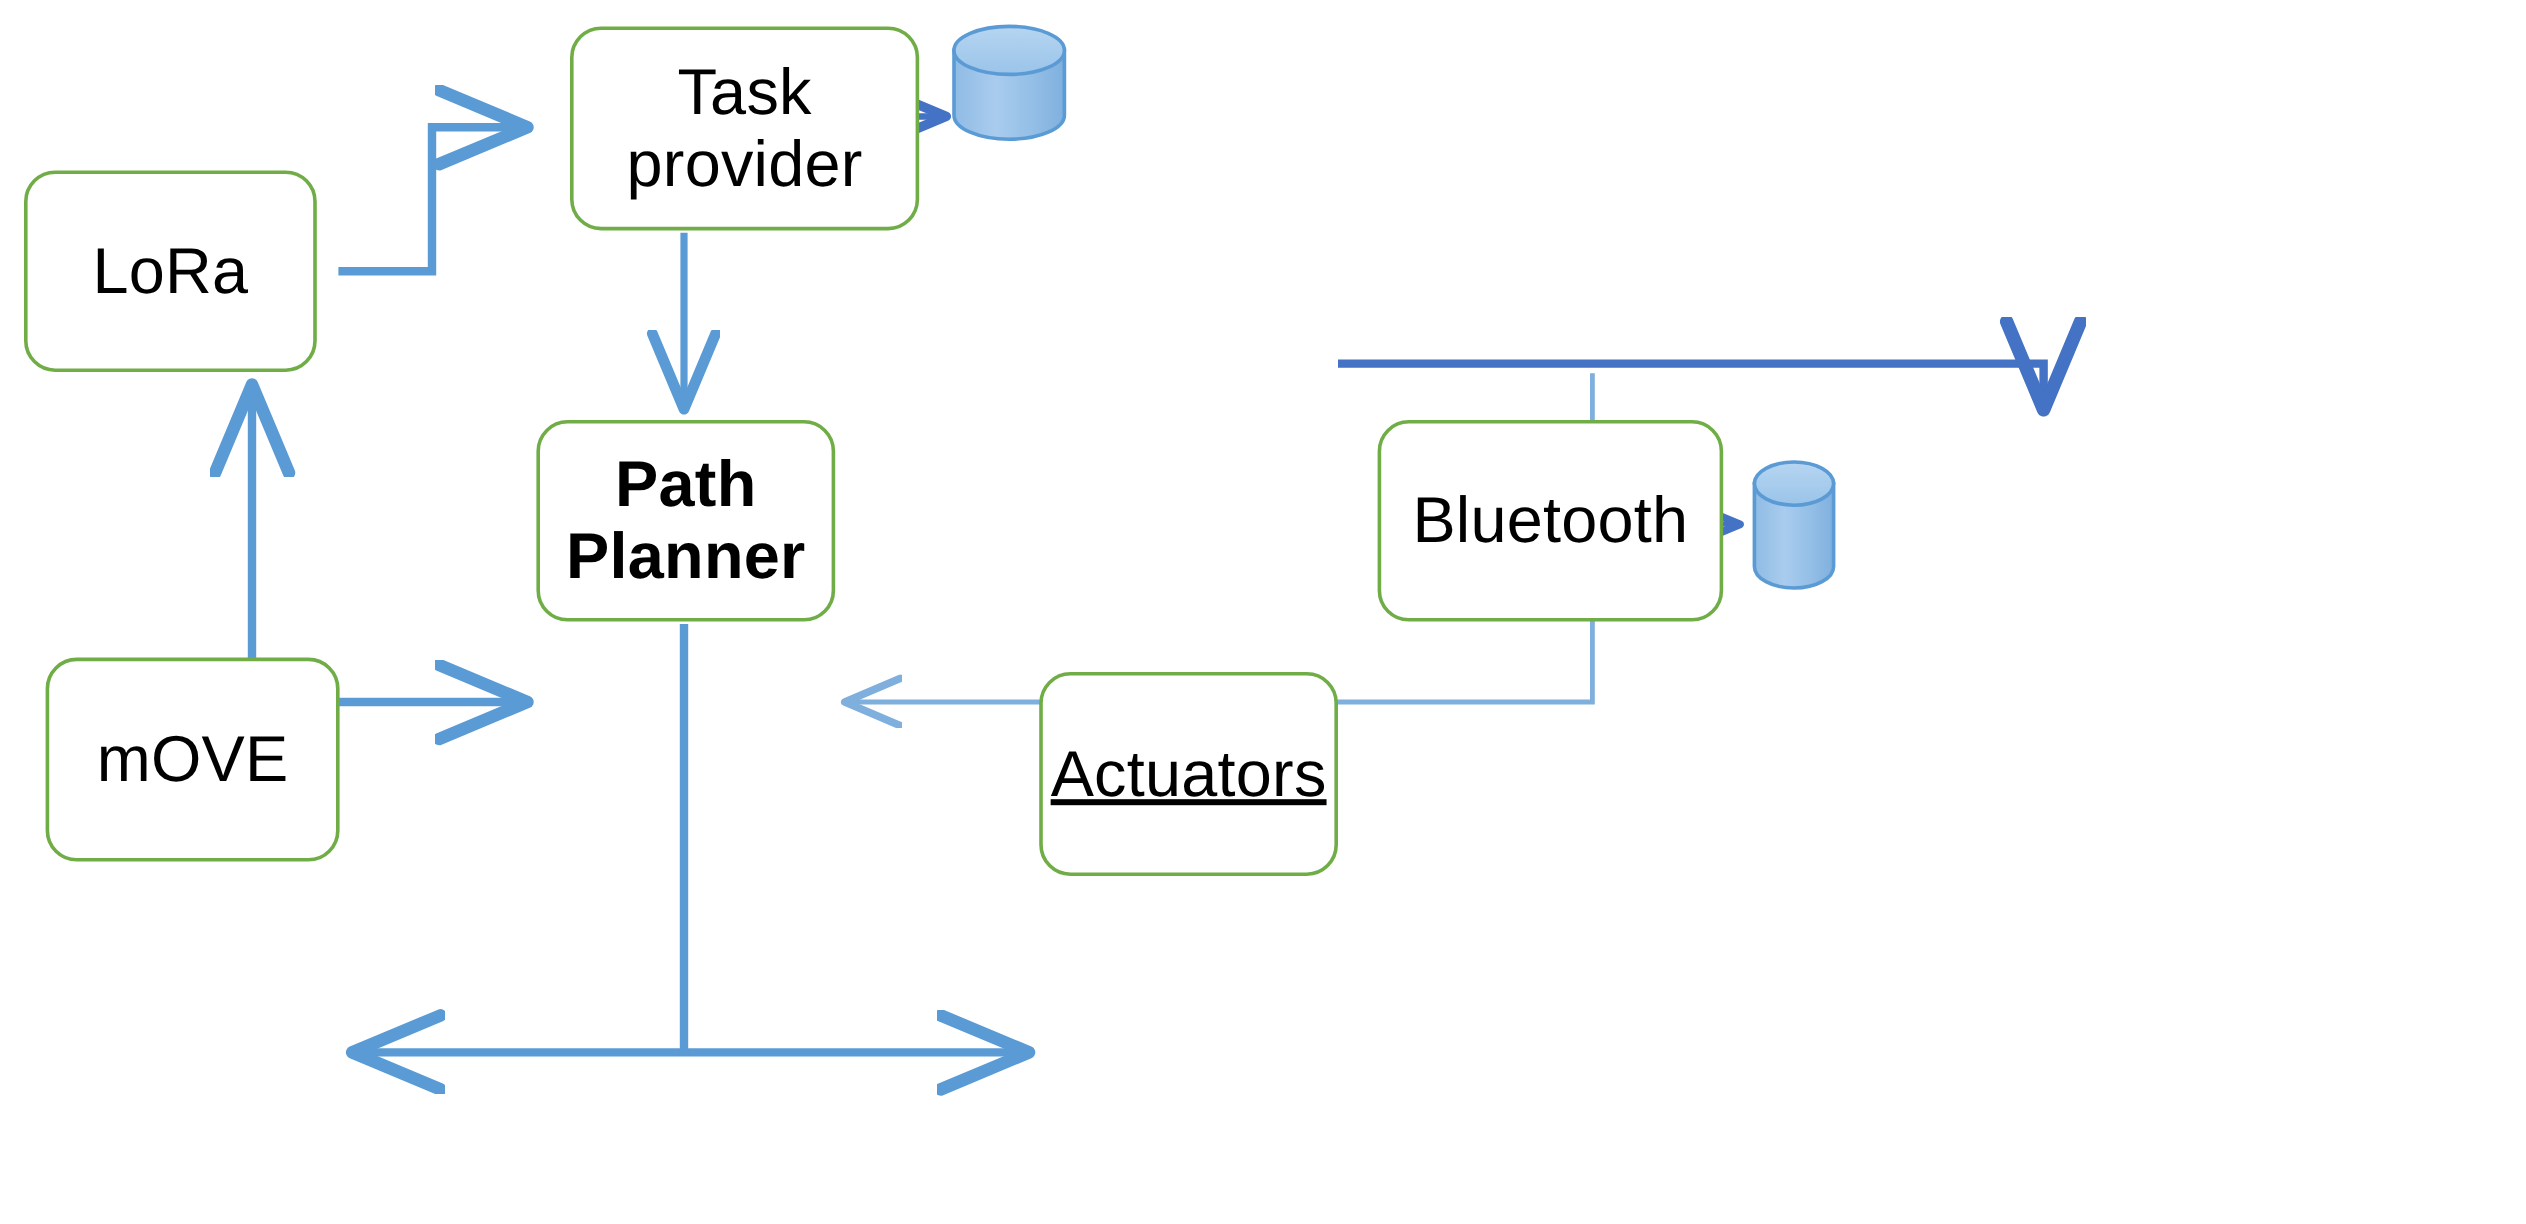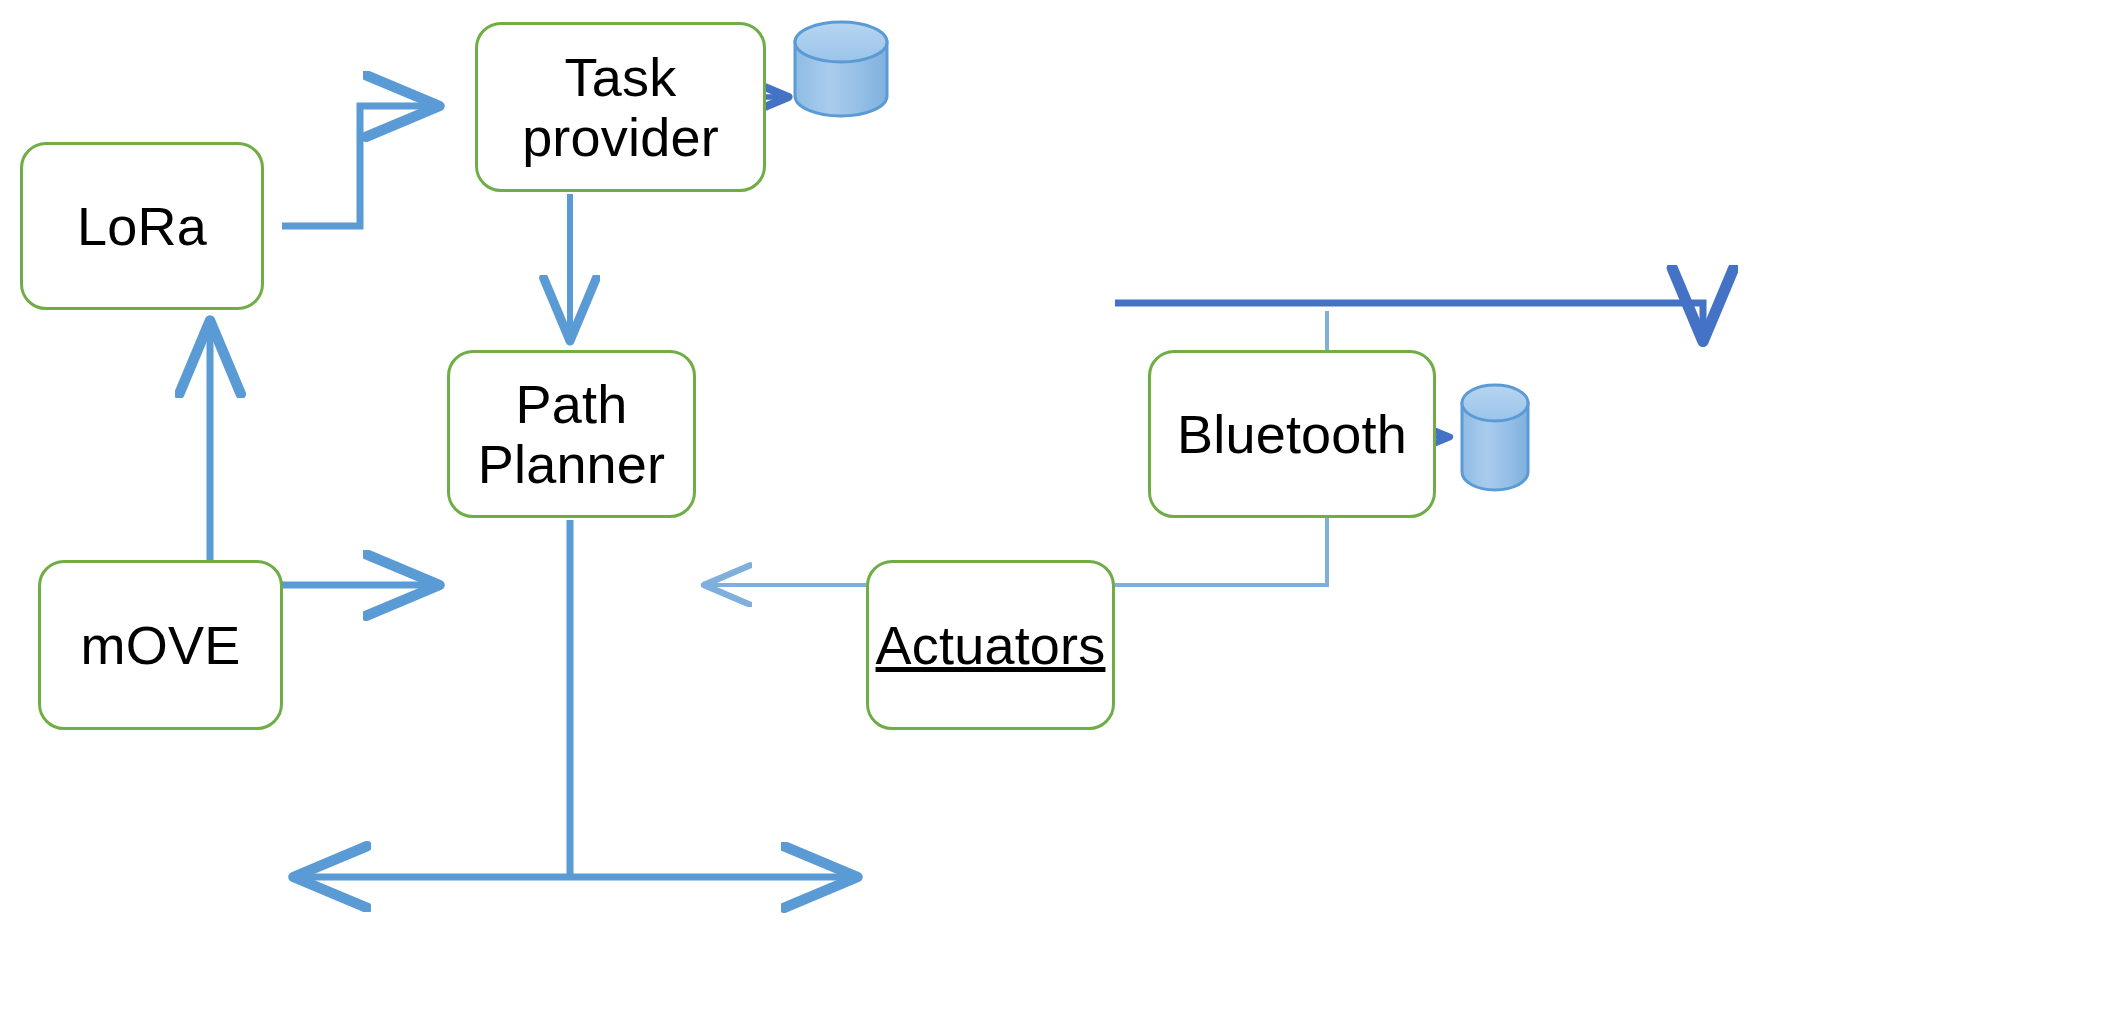--- a/index.html
+++ b/index.html
@@ -78,30 +78,30 @@
   <div class="node" style="left:20px;top:142px;width:244px;height:168px;">
     <span class="lbl">LoRa</span>
   </div>
 
   <div class="node" style="left:447px;top:22px;width:291px;height:170px;margin-left:28px;">
     <span class="lbl">Task
 provider</span>
   </div>
 
 
-  <div class="node" style="left:447px;top:350px;width:249px;height:168px;">
+  <div class="node" style="left:447px;top:350px;width:249px;height:168px;font-weight:bold;">
     <span class="lbl">Path
 Planner</span>
   </div>
 
   <div class="node" style="left:1148px;top:350px;width:288px;height:168px;">
     <span class="lbl">Bluetooth</span>
   </div>
 
-  <div class="node" style="left:38px;top:560px;width:245px;height:170px;">
+  <div class="node" style="left:38px;top:548px;width:245px;height:170px;">
     <span class="lbl">mOVE</span>
   </div>
 
   <div class="node" style="left:866px;top:560px;width:249px;height:170px;text-decoration:underline;">
     <span class="lbl">Actuators</span>
   </div>
 
 </div>
 
 </body></html>

